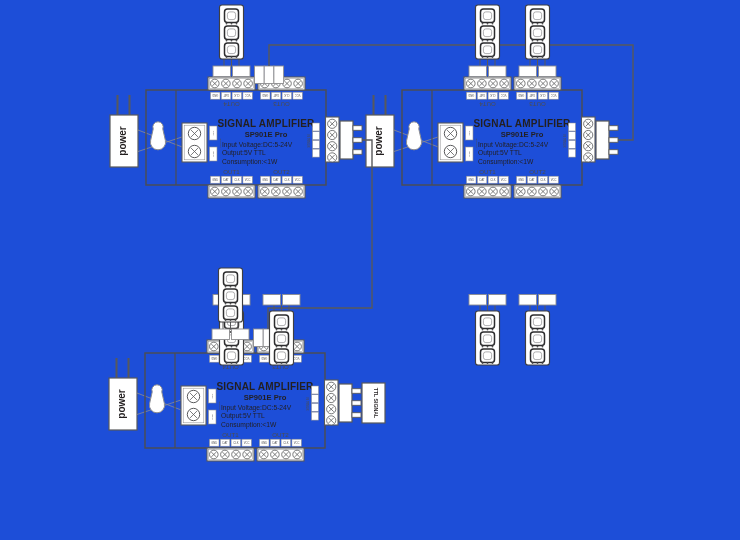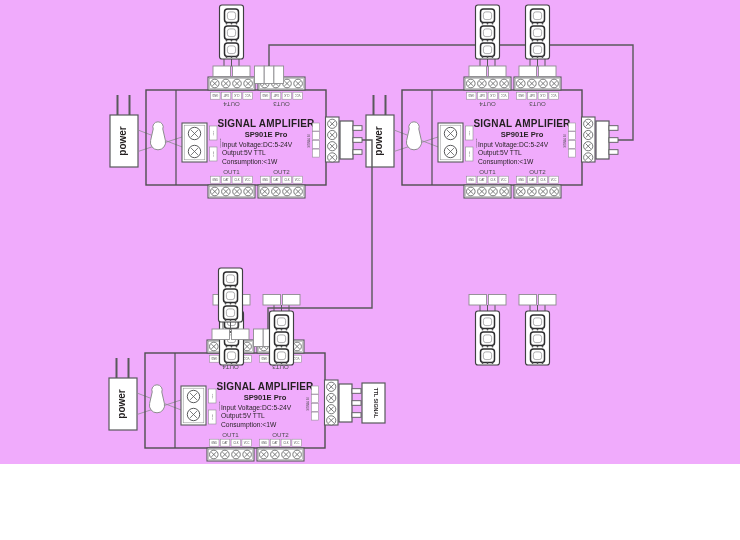--- a/index.html
+++ b/index.html
@@ -1,16 +1,16 @@
 <!DOCTYPE html>
 <html><head>
 <meta charset="utf-8">
 <style>
   html,body{margin:0;padding:0;background:#fff;}
-  #stage{position:relative;width:740px;height:464px;background:#f0abfc;overflow:hidden;
+  #stage{position:relative;width:740px;height:540px;background:#1d4ed8;overflow:hidden;
          font-family:"Liberation Sans", sans-serif;}
   svg text{font-family:"Liberation Sans", sans-serif;}
 </style>
 </head>
 <body>
 
 <div id="stage">
   <svg id="diagram" width="740" height="540" viewBox="0 0 740 540">
       <g transform="translate(146 90)">
         <g>

